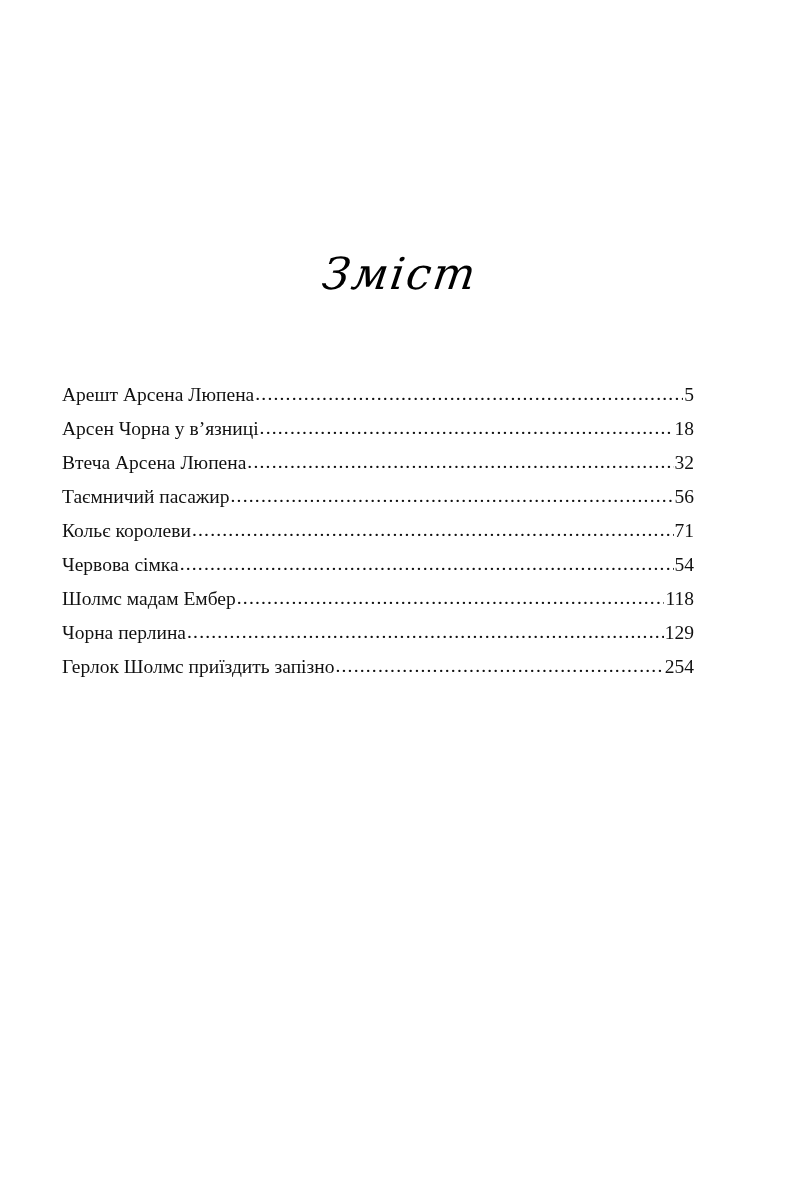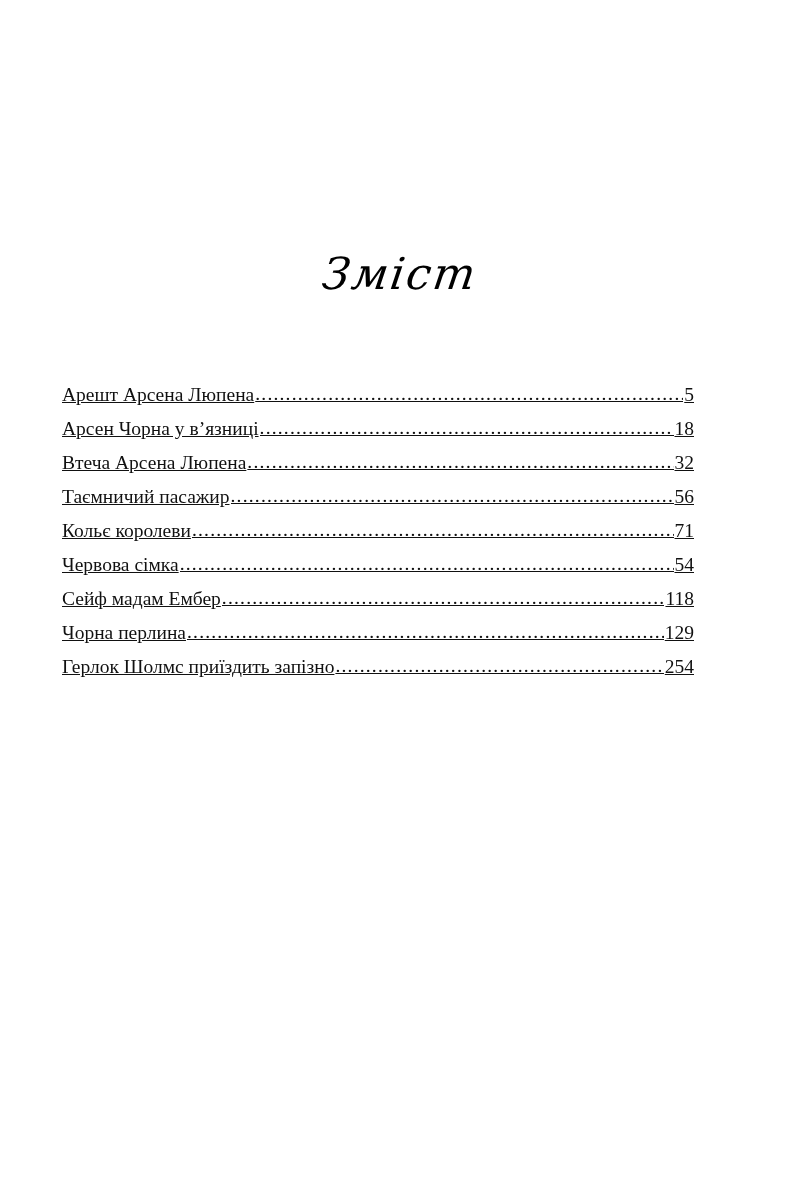--- a/index.html
+++ b/index.html
@@ -40,21 +40,20 @@
     width: 632px;
   }
   .toc-entry {
     display: flex;
     align-items: center;
     font-size: 19.5px;
     line-height: 1;
     padding: 0 0 14.5px 0;
     color: #111111;
     white-space: nowrap;
-    text-decoration: underline;
   }
   .toc-entry .label {
     flex: 0 0 auto;
   }
   .toc-entry .leader {
     flex: 1 1 auto;
     overflow: hidden;
     white-space: nowrap;
     margin: 0 1px;
     font-size: 19.5px;
@@ -108,21 +107,21 @@
       <span class="page-num">71</span>
     </div>
 
     <div class="toc-entry">
       <span class="label">Червова сімка</span>
       <span class="leader">..............................................................................................................................</span>
       <span class="page-num">54</span>
     </div>
 
     <div class="toc-entry">
-      <span class="label">Сейф мадам Ембер</span>
+      <span class="label">Шолмс мадам Ембер</span>
       <span class="leader">..............................................................................................................................</span>
       <span class="page-num">118</span>
     </div>
 
     <div class="toc-entry">
       <span class="label">Чорна перлина</span>
       <span class="leader">..............................................................................................................................</span>
       <span class="page-num">129</span>
     </div>
 

